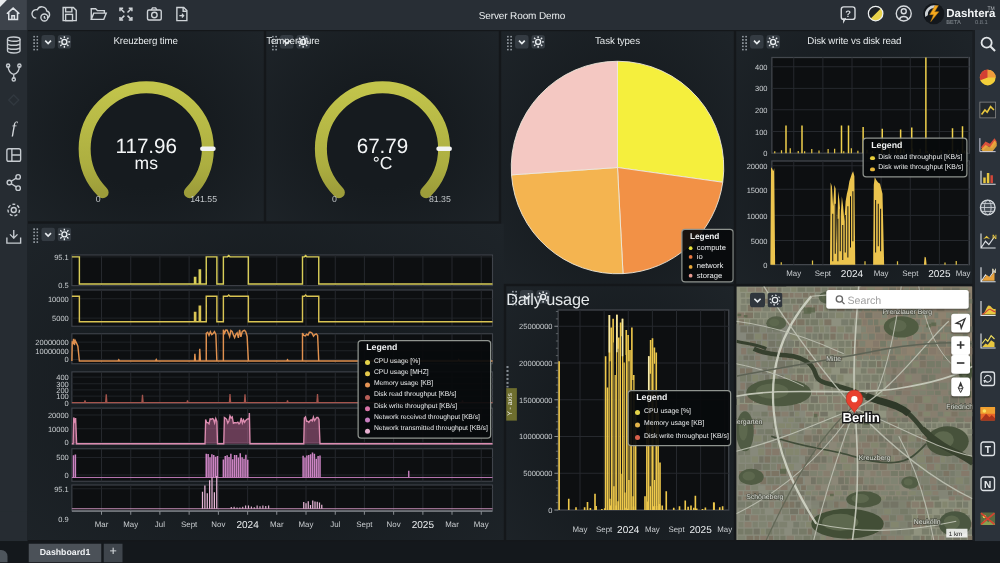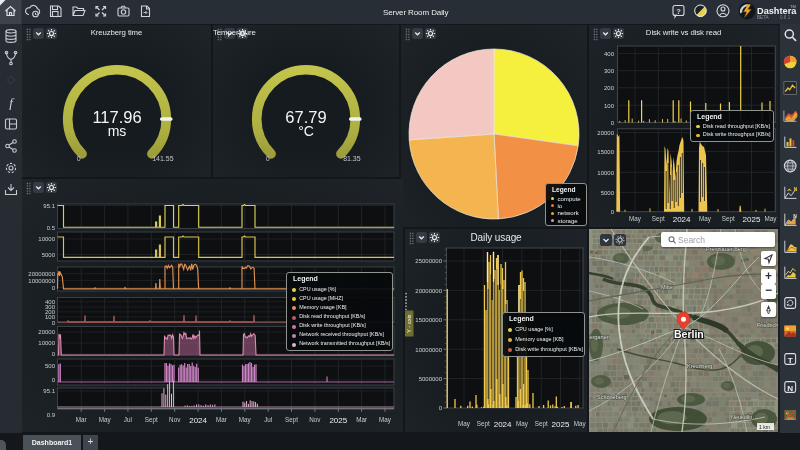--- a/index.html
+++ b/index.html
@@ -52,21 +52,21 @@
           <path d="M719.5,15.5 a3.8,3.8 0 0 1 7,0"></path>
         </g>
         <circle cx="747" cy="11" r="8.4" fill="#13171c"></circle>
         <path d="M740.2,13.5 a7.3,7.3 0 0 1 9.8,-8.6 l-1.8,1.6 a5.2,5.2 0 0 0 -6,5.8 z" fill="#dfe4e8" opacity="0.9"></path>
         <path d="M748,4.5 l-4.3,7.2 h3.1 l-2.2,5.6 l6.5,-7.9 h-3.4 l3,-4.9 z" fill="#f4a81e" stroke="#b87a10" stroke-width="0.4"></path>
         <text x="757" y="13.5" font-size="9.2" font-weight="bold" fill="#f2f4f6">Dashtera</text>
         <text x="790" y="8" font-size="4" fill="#b9bec3">TM</text>
         <text x="757" y="19" font-size="4.6" fill="#8b9298">BETA</text>
         <text x="780" y="19" font-size="4.6" fill="#7d848b">0.8.1</text>
       </svg>
-      <div style="position:absolute;left:383px;top:7.5px;font-size:8px;letter-spacing:-0.1px;color:#eceff1">Server Room Daily</div>
+      <div style="position:absolute;left:383px;top:7.5px;font-size:8px;letter-spacing:-0.1px;color:#eceff1">Server Room Demo</div>
     </div>
     <div style="position:absolute;left:0;top:24px;width:22px;height:409px;background:#262c32">
       <svg width="22" height="409" viewBox="0 24 22 409" style="position:absolute">
         <rect width="22" height="409" fill="#262c32"></rect>
         <g stroke="#c6cbd0" stroke-width="1.1" fill="none">
           <ellipse cx="11" cy="31.3" rx="5" ry="1.7"></ellipse>
           <path d="M6,31.3 v9.4 a5,1.7 0 0 0 10,0 v-9.4 M6,34.5 a5,1.7 0 0 0 10,0 M6,37.7 a5,1.7 0 0 0 10,0"></path>
           <path d="M6.5,52.5 c0,4 1.5,6 4.5,7 M15.5,52.5 c0,4 -1.5,6 -4.5,7 M11,59.5 v3.5"></path>
           <circle cx="6.5" cy="52.5" r="1.3"></circle>
           <circle cx="15.5" cy="52.5" r="1.3"></circle>
@@ -230,20 +230,21 @@
       <div style="position:absolute;left:4px;top:3px;width:5px;height:13px;background-image:radial-gradient(circle,#8d949b 0.7px,transparent 0.9px);background-size:2.6px 2.6px"></div>
       <svg style="position:absolute;left:11px;top:3px" width="11" height="11">
         <rect width="11" height="11" rx="2.5" fill="#343b42"></rect>
         <path d="M3.2,4.5 L5.5,6.8 L7.8,4.5" stroke="#e8ecef" stroke-width="1.3" fill="none"></path>
       </svg>
       <svg style="position:absolute;left:24px;top:3px" width="11" height="11">
         <rect width="11" height="11" rx="2.5" fill="#343b42"></rect>
         <circle cx="5.5" cy="5.5" r="2" fill="none" stroke="#e8ecef" stroke-width="1.1"></circle>
         <path d="M8.60,5.50 L10.10,5.50 M7.69,7.69 L8.75,8.75 M5.50,8.60 L5.50,10.10 M3.31,7.69 L2.25,8.75 M2.40,5.50 L0.90,5.50 M3.31,3.31 L2.25,2.25 M5.50,2.40 L5.50,0.90 M7.69,3.31 L8.75,2.25" stroke="#e8ecef" stroke-width="1.1"></path>
       </svg>
+      <div style="position:absolute;left:0;right:0;top:3px;text-align:center;font-size:7.8px;letter-spacing:-0.1px;color:#e4e8ea">Task types</div>
       <svg width="186" height="202" style="position:absolute;left:0;top:0">
         <path d="M93,109 L93.0,24.0 A85,85 0 0 1 177.2,120.8 Z" fill="#f5ef3d" stroke="#efe9dc" stroke-width="0.7"></path>
         <path d="M93,109 L177.2,120.8 A85,85 0 0 1 97.4,193.9 Z" fill="#f29146" stroke="#efe9dc" stroke-width="0.7"></path>
         <path d="M93,109 L97.4,193.9 A85,85 0 0 1 8.2,114.9 Z" fill="#f4b450" stroke="#efe9dc" stroke-width="0.7"></path>
         <path d="M93,109 L8.2,114.9 A85,85 0 0 1 93.0,24.0 Z" fill="#f4c8c2" stroke="#efe9dc" stroke-width="0.7"></path>
       </svg>
       <div style="position:absolute;left:144px;top:158px;width:42px;height:43.1px;background:rgba(8,10,12,0.93);border:1px solid #8f948f;border-radius:3px;z-index:5">
         <div style="position:absolute;left:6px;top:2px;font-size:6.6px;font-weight:bold;color:#f0f2f3">Legend</div>
         <div style="position:absolute;left:5px;top:12.8px;width:3.2px;height:3.2px;border-radius:50%;background:#e8e23a"></div>
         <div style="position:absolute;left:11.4px;top:10.5px;font-size:6.1px;color:#eceeef;white-space:nowrap">compute</div>
@@ -654,21 +655,21 @@
       <div style="position:absolute;left:4px;top:3px;width:5px;height:13px;background-image:radial-gradient(circle,#8d949b 0.7px,transparent 0.9px);background-size:2.6px 2.6px"></div>
       <svg style="position:absolute;left:11px;top:3px" width="11" height="11">
         <rect width="11" height="11" rx="2.5" fill="#343b42"></rect>
         <path d="M3.2,4.5 L5.5,6.8 L7.8,4.5" stroke="#e8ecef" stroke-width="1.3" fill="none"></path>
       </svg>
       <svg style="position:absolute;left:24px;top:3px" width="11" height="11">
         <rect width="11" height="11" rx="2.5" fill="#343b42"></rect>
         <circle cx="5.5" cy="5.5" r="2" fill="none" stroke="#e8ecef" stroke-width="1.1"></circle>
         <path d="M8.60,5.50 L10.10,5.50 M7.69,7.69 L8.75,8.75 M5.50,8.60 L5.50,10.10 M3.31,7.69 L2.25,8.75 M2.40,5.50 L0.90,5.50 M3.31,3.31 L2.25,2.25 M5.50,2.40 L5.50,0.90 M7.69,3.31 L8.75,2.25" stroke="#e8ecef" stroke-width="1.1"></path>
       </svg>
-      <div style="position:absolute;left:0;right:0;top:3px;text-align:center;font-size:10px;letter-spacing:-0.1px;color:#e4e8ea">Daily usage</div>
+      <div style="position:absolute;left:0;right:0;top:3px;font-size:13px;letter-spacing:-0.1px;color:#e4e8ea">Daily usage</div>
       <svg width="182" height="203" style="position:absolute;left:0;top:0">
         <rect x="41.5" y="19" width="136.5" height="160" fill="#0d0f11" stroke="#43474d" stroke-width="1"></rect>
         <path d="M59.0,19 V179" stroke="#26292e" stroke-width="0.8"></path>
         <path d="M78.3,19 V179" stroke="#26292e" stroke-width="0.8"></path>
         <path d="M97.6,19 V179" stroke="#26292e" stroke-width="0.8"></path>
         <path d="M116.9,19 V179" stroke="#26292e" stroke-width="0.8"></path>
         <path d="M136.2,19 V179" stroke="#26292e" stroke-width="0.8"></path>
         <path d="M155.5,19 V179" stroke="#26292e" stroke-width="0.8"></path>
         <path d="M174.8,19 V179" stroke="#26292e" stroke-width="0.8"></path>
         <path d="M41.5,149.6 H178" stroke="#26292e" stroke-width="0.8"></path>

